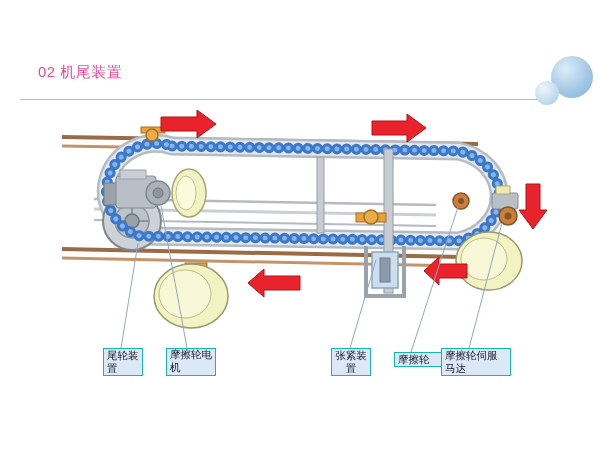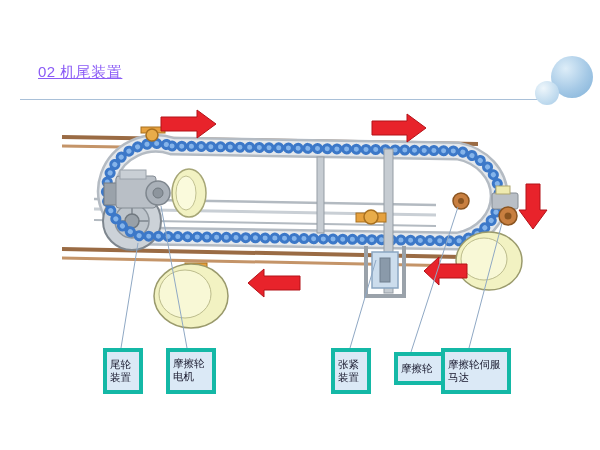--- a/index.html
+++ b/index.html
@@ -1,26 +1,26 @@
 <!DOCTYPE html>
 <html><head>
 <meta charset="utf-8">
 <style>
   * { margin:0; padding:0; box-sizing:border-box; }
   html,body { width:600px; height:450px; background:#ffffff; font-family:"Liberation Sans", sans-serif; }
   .slide { position:relative; width:600px; height:450px; background:#ffffff; overflow:hidden; }
-  .slide-title { position:absolute; left:38px; top:63px; font-size:15px; color:#8b5cf6; letter-spacing:0.5px;text-decoration:underline; }
+  .slide-title { position:absolute; left:38px; top:63px; font-size:15px; color:#ec4899; letter-spacing:0.5px; }
   .title-rule { position:absolute; left:20px; top:99px; width:522px; height:1px; background:#a9c0d8; }
   .deco-circle-large { position:absolute; left:551px; top:56px; width:42px; height:42px; border-radius:50%;
       background:radial-gradient(circle at 35% 30%, #ddedf8, #a5c9e6 55%, #7fb0d8); }
   .deco-circle-small { position:absolute; left:535px; top:81px; width:24px; height:24px; border-radius:50%;
       background:radial-gradient(circle at 35% 30%, #eef6fb, #c2dcef 60%, #a8cbe6); }
   .diagram-svg { position:absolute; left:0; top:0; }
-  .callout-label { position:absolute; background:#dbe9f6; border:4px solid #14b8a6; color:#15152a;
-      font-size:10.5px; line-height:1.25; padding:6px 3px; word-break:break-all; }
+  .callout-label { position:absolute; background:#dbe9f6; border:1px solid #14b8a6; color:#15152a;
+      font-size:10.5px; line-height:1.25; padding:0 3px; word-break:break-all; }
 </style>
 </head>
 <body>
 
 <div class="slide">
 
   <div class="slide-title">02 机尾装置</div>
   <div class="title-rule"></div>
   <div class="deco-circle-large"></div>
   <div class="deco-circle-small"></div>
@@ -132,21 +132,21 @@
       <line x1="469" y1="348" x2="502" y2="223"></line>
     </g>
   </svg>
 
   <div class="callout-label" style="left:103px; top:348px; width:40px;">
     <span>尾轮装置</span>
   </div>
   <div class="callout-label" style="left:166px; top:348px; width:50px;font-family:Liberation Mono, monospace;">
     <span>摩擦轮电机</span>
   </div>
-  <div class="callout-label" style="left:331px; top:348px; width:40px;">
+  <div class="callout-label" style="left:331px; top:348px; width:40px;text-align:center;">
     <span>张紧装置</span>
   </div>
   <div class="callout-label" style="left:394px; top:352px; width:59px;">
     <span>摩擦轮</span>
   </div>
   <div class="callout-label" style="left:441px; top:348px; width:70px;">
     <span>摩擦轮伺服马达</span>
   </div>
 
 </div>

